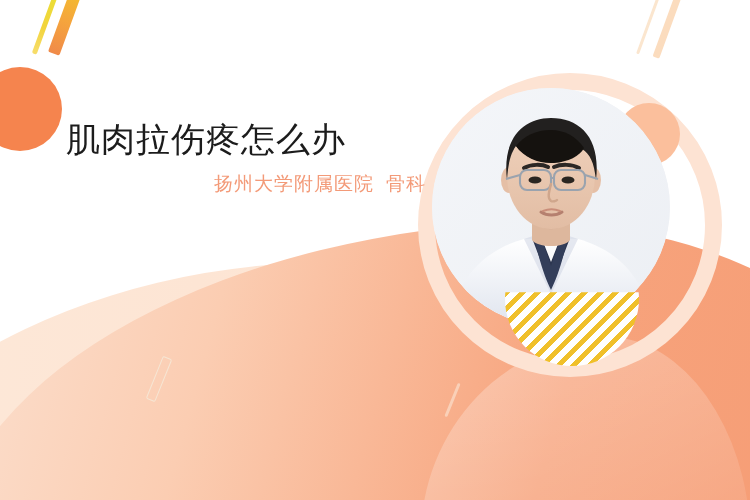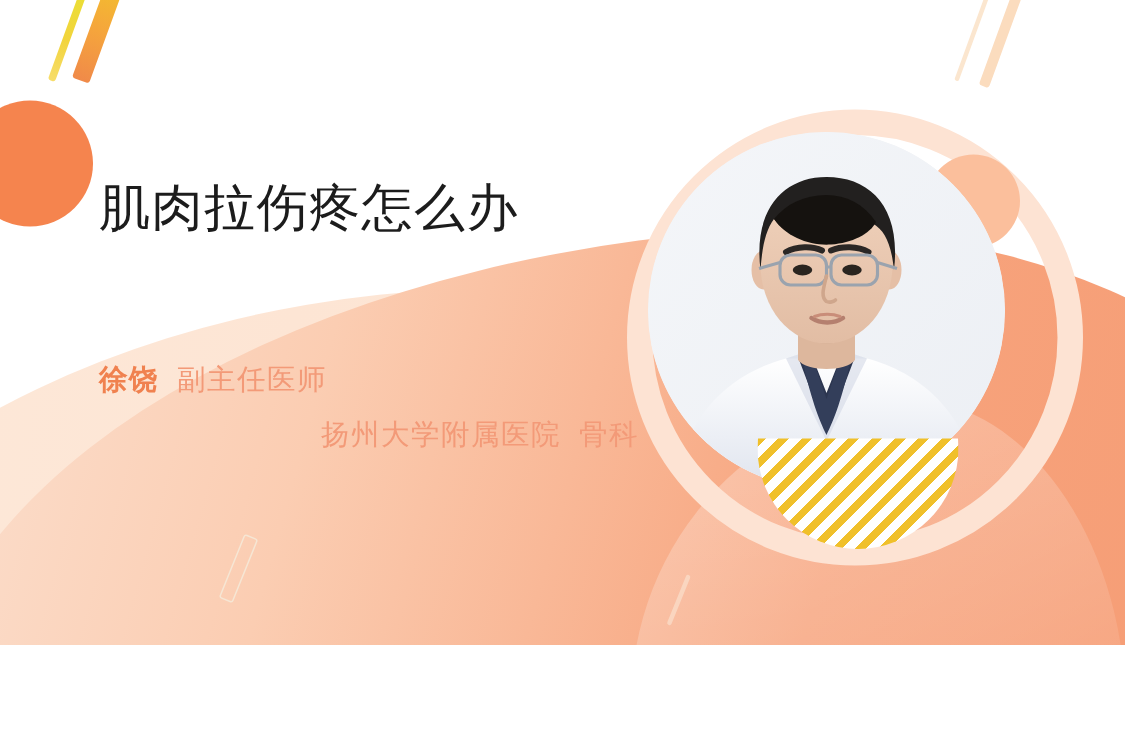--- a/index.html
+++ b/index.html
@@ -7,21 +7,21 @@
     padding: 0;
     background: #ffffff;
   }
   body {
     font-family: "Liberation Sans", "DejaVu Sans", sans-serif;
   }
 
   #card {
     position: relative;
     width: 750px;
-    height: 430px;
+    height: 500px;
     overflow: hidden;
     background: #ffffff;
   }
 
   
 
   .bg-layer {
     position: absolute;
     inset: 0;
     pointer-events: none;
@@ -337,22 +337,19 @@
         </g>
       </svg>
     </div>
 
     <div class="stripe-disc"></div>
   </div>
 
   <div class="text-block">
     <div class="headline">肌肉拉伤疼怎么办</div>
 
-    <div class="credit-line">
-      <span class="doctor-name">徐饶</span><span class="doctor-title">副主任医师</span>
-    </div>
 
     <div class="affiliation-line">
       <span class="hospital">扬州大学附属医院</span><span>骨科</span>
     </div>
   </div>
 
 </div>
 
 </body></html>

